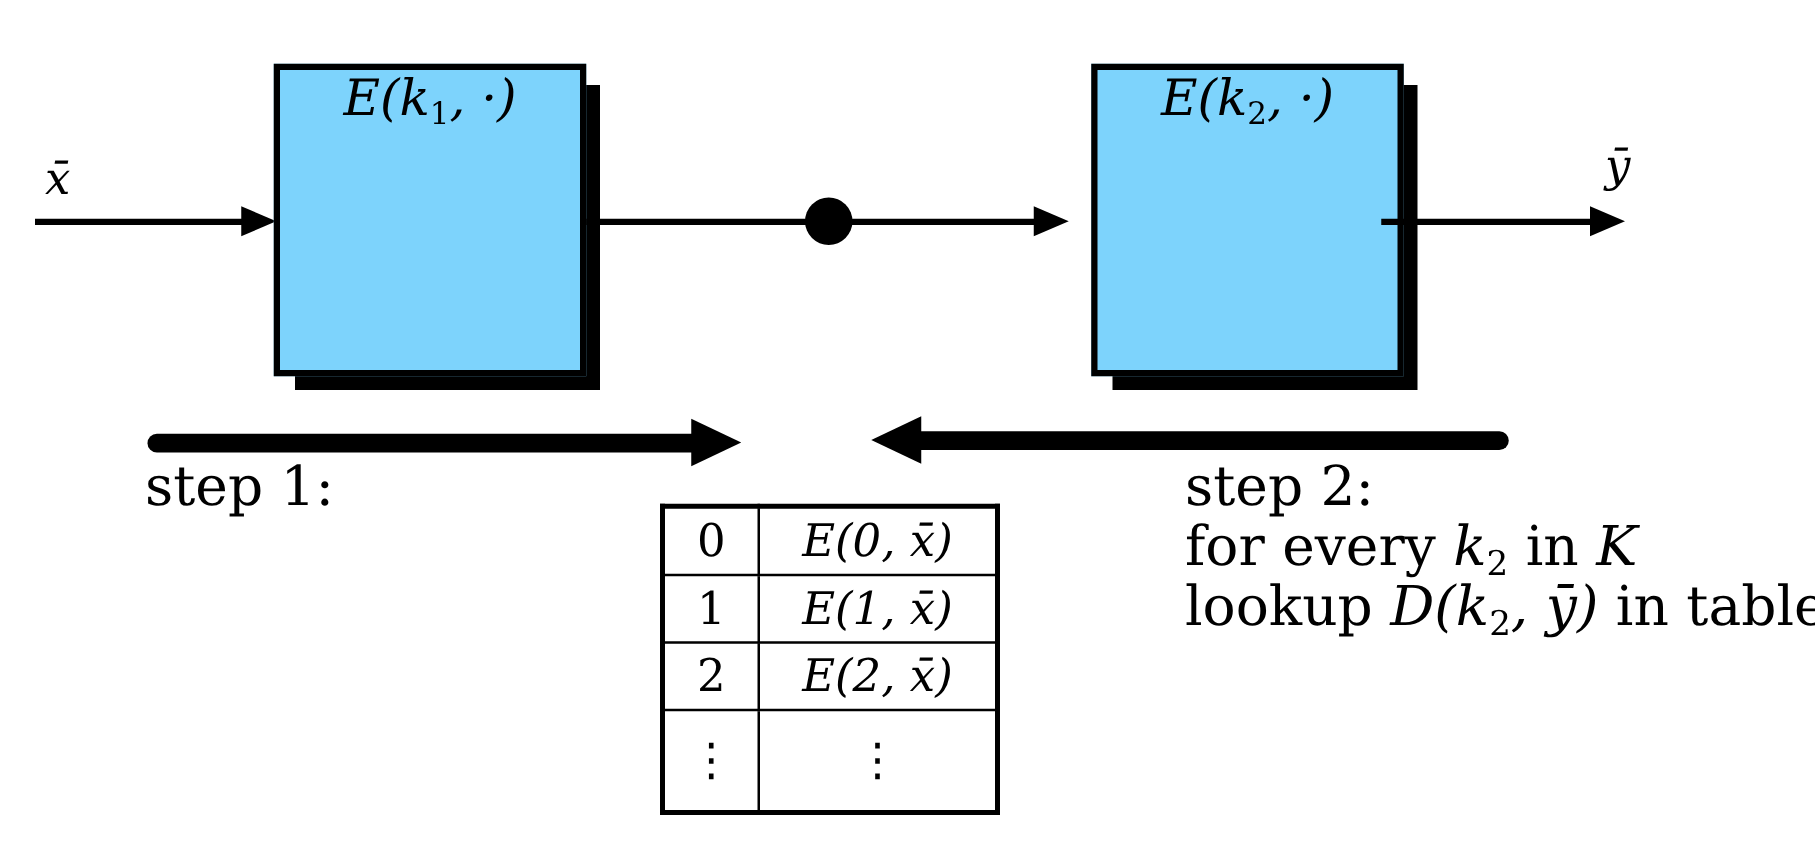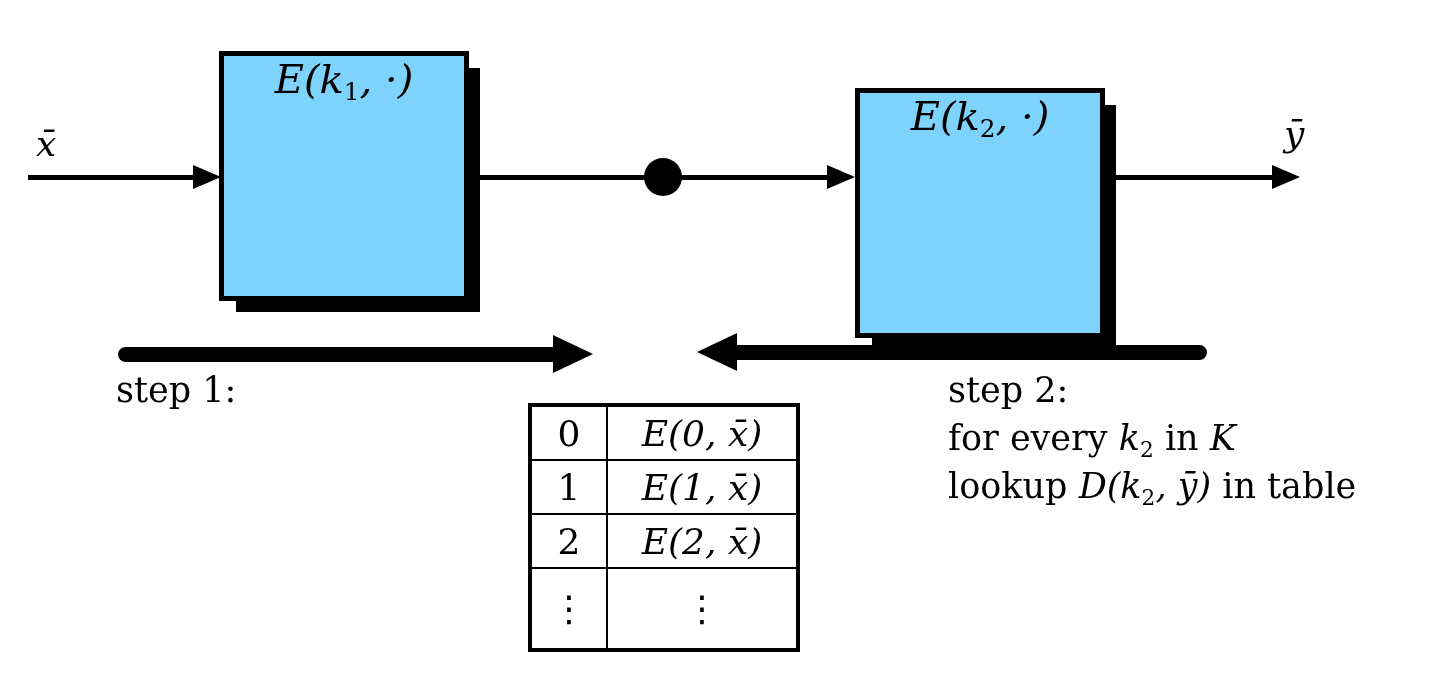--- a/index.html
+++ b/index.html
@@ -82,21 +82,21 @@
   }
   .ah-thick-l {
     position: absolute;
     width: 0; height: 0;
     border-top: 19px solid transparent;
     border-bottom: 19px solid transparent;
     border-right: 40px solid #000000;
   }
   .txtblock {
     position: absolute;
-    font-size: 35px;
+    font-size: 44px;
     line-height: 48px;
     white-space: nowrap;
   }
   .math { font-style: italic; }
   .rm { font-style: normal; }
   
   .tbl {
     position: absolute;
     left: 528px;
     top: 403px;
@@ -126,21 +126,21 @@
   <div class="ah-thin-r" style="left:193px; top:165px;"></div>
 
   <div class="ebox" style="left:219px;">
     <span class="boxlabel"><span>E(k</span><sub>1</sub><span>, ·)</span></span>
   </div>
 
   <div class="hline" style="left:469px; width:362px;"></div>
   <div class="dot"></div>
   <div class="ah-thin-r" style="left:827px; top:165px;"></div>
 
-  <div class="ebox" style="left:855px;margin-top:37px;">
+  <div class="ebox" style="left:873px;">
     <span class="boxlabel"><span>E(k</span><sub>2</sub><span>, ·)</span></span>
   </div>
 
   <div class="hline" style="left:1105px; width:172px;"></div>
   <div class="ah-thin-r" style="left:1272px; top:165px;"></div>
   <span class="iolabel" style="left:1284px; top:116px;">ȳ</span>
 
   <div class="thickbar" style="left:118px; top:347px; width:437px; border-radius:8px 0 0 8px;"></div>
   <div class="ah-thick-r" style="left:553px; top:335px;"></div>
 

